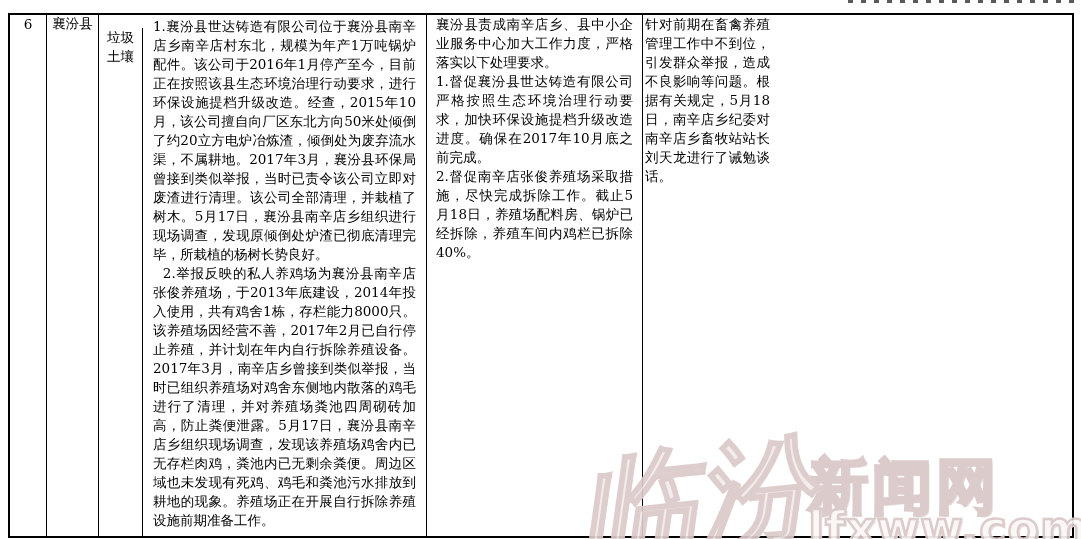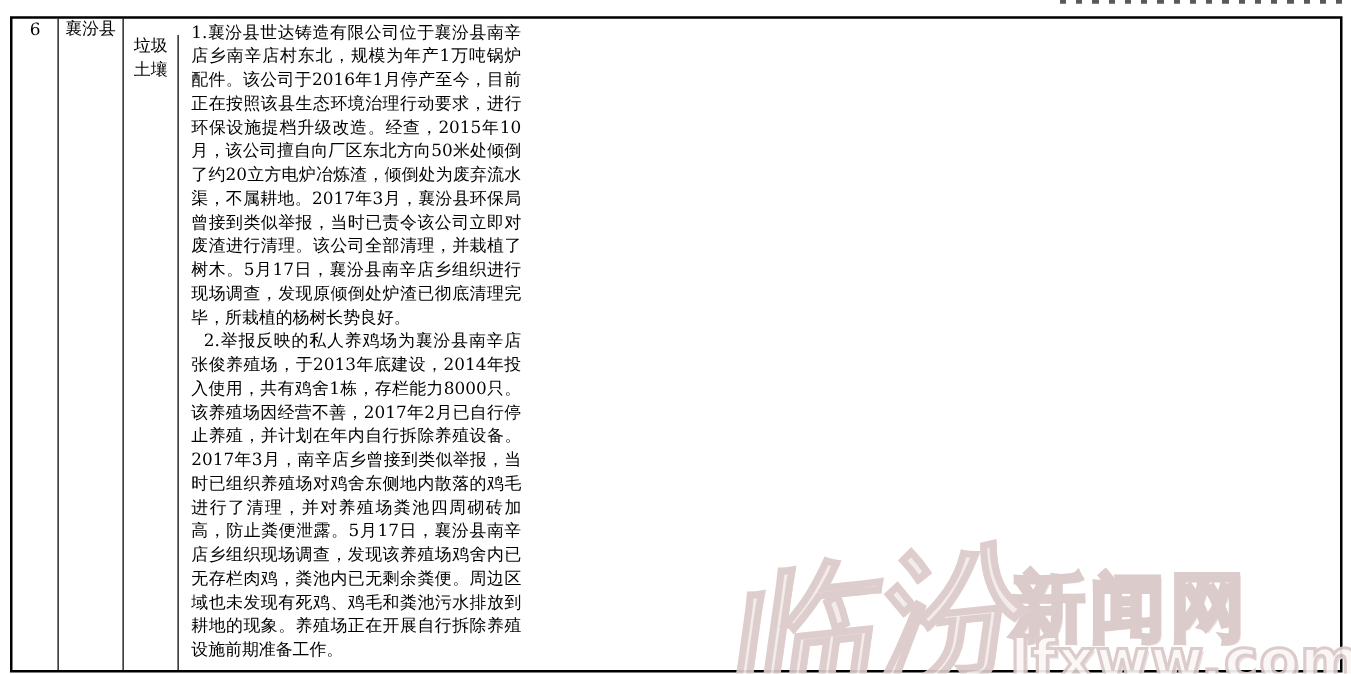--- a/index.html
+++ b/index.html
@@ -86,21 +86,31 @@
     </div>
 
     <div class="cell c-invest">
       <div class="invest-inner">
         <p class="para">1.襄汾县世达铸造有限公司位于襄汾县南辛店乡南辛店村东北，规模为年产1万吨锅炉配件。该公司于2016年1月停产至今，目前正在按照该县生态环境治理行动要求，进行环保设施提档升级改造。经查，2015年10月，该公司擅自向厂区东北方向50米处倾倒了约20立方电炉冶炼渣，倾倒处为废弃流水渠，不属耕地。2017年3月，襄汾县环保局曾接到类似举报，当时已责令该公司立即对废渣进行清理。该公司全部清理，并栽植了树木。5月17日，襄汾县南辛店乡组织进行现场调查，发现原倾倒处炉渣已彻底清理完毕，所栽植的杨树长势良好。</p>
         <p class="para">  2.举报反映的私人养鸡场为襄汾县南辛店张俊养殖场，于2013年底建设，2014年投入使用，共有鸡舍1栋，存栏能力8000只。该养殖场因经营不善，2017年2月已自行停止养殖，并计划在年内自行拆除养殖设备。2017年3月，南辛店乡曾接到类似举报，当时已组织养殖场对鸡舍东侧地内散落的鸡毛进行了清理，并对养殖场粪池四周砌砖加高，防止粪便泄露。5月17日，襄汾县南辛店乡组织现场调查，发现该养殖场鸡舍内已无存栏肉鸡，粪池内已无剩余粪便。周边区域也未发现有死鸡、鸡毛和粪池污水排放到耕地的现象。养殖场正在开展自行拆除养殖设施前期准备工作。</p>
       </div>
     </div>
 
 
+    <div class="cell c-handling">
+      <div class="handling-inner">
+        <p class="para">襄汾县责成南辛店乡、县中小企业服务中心加大工作力度，严格落实以下处理要求。</p>
+        <p class="para">1.督促襄汾县世达铸造有限公司严格按照生态环境治理行动要求，加快环保设施提档升级改造进度。确保在2017年10月底之前完成。</p>
+        <p class="para">2.督促南辛店张俊养殖场采取措施，尽快完成拆除工作。截止5月18日，养殖场配料房、锅炉已经拆除，养殖车间内鸡栏已拆除40%。</p>
+      </div>
+    </div>
 
+    <div class="cell c-account">
+      <div class="txt">针对前期在畜禽养殖管理工作中不到位，引发群众举报，造成不良影响等问题。根据有关规定，5月18日，南辛店乡纪委对南辛店乡畜牧站站长刘天龙进行了诫勉谈话。</div>
+    </div>
 
 
   </div>
 
   <div class="watermark">
     <span class="wm-script">临汾</span>
     <span class="wm-block">
       <span class="wm-name">新闻网</span>
       <span class="wm-url">lfxww.com</span>
     </span>

